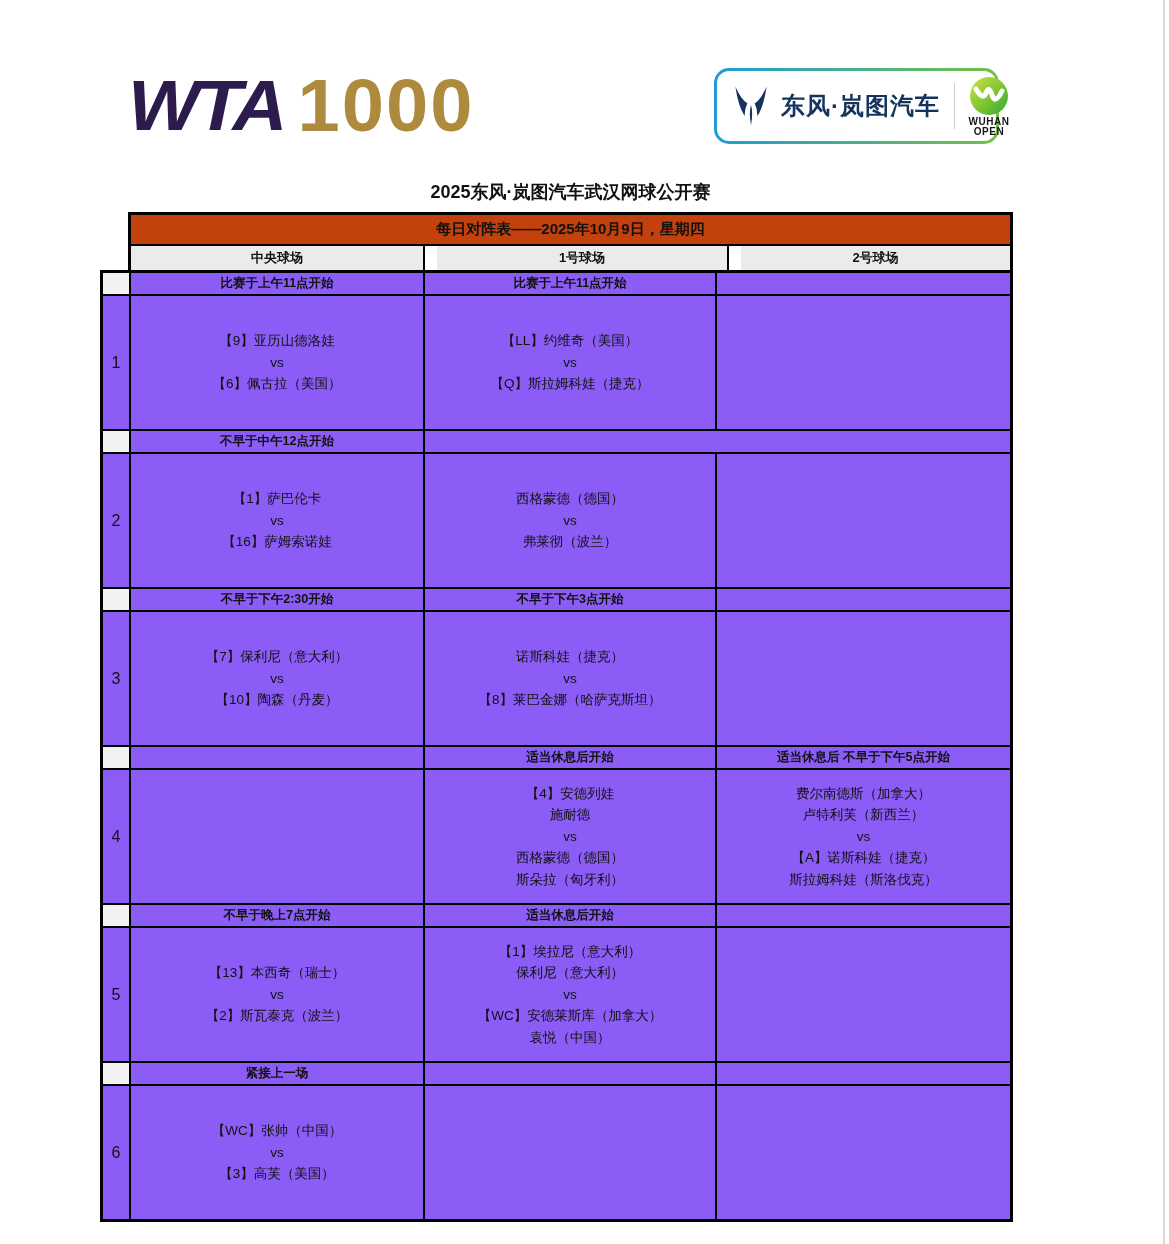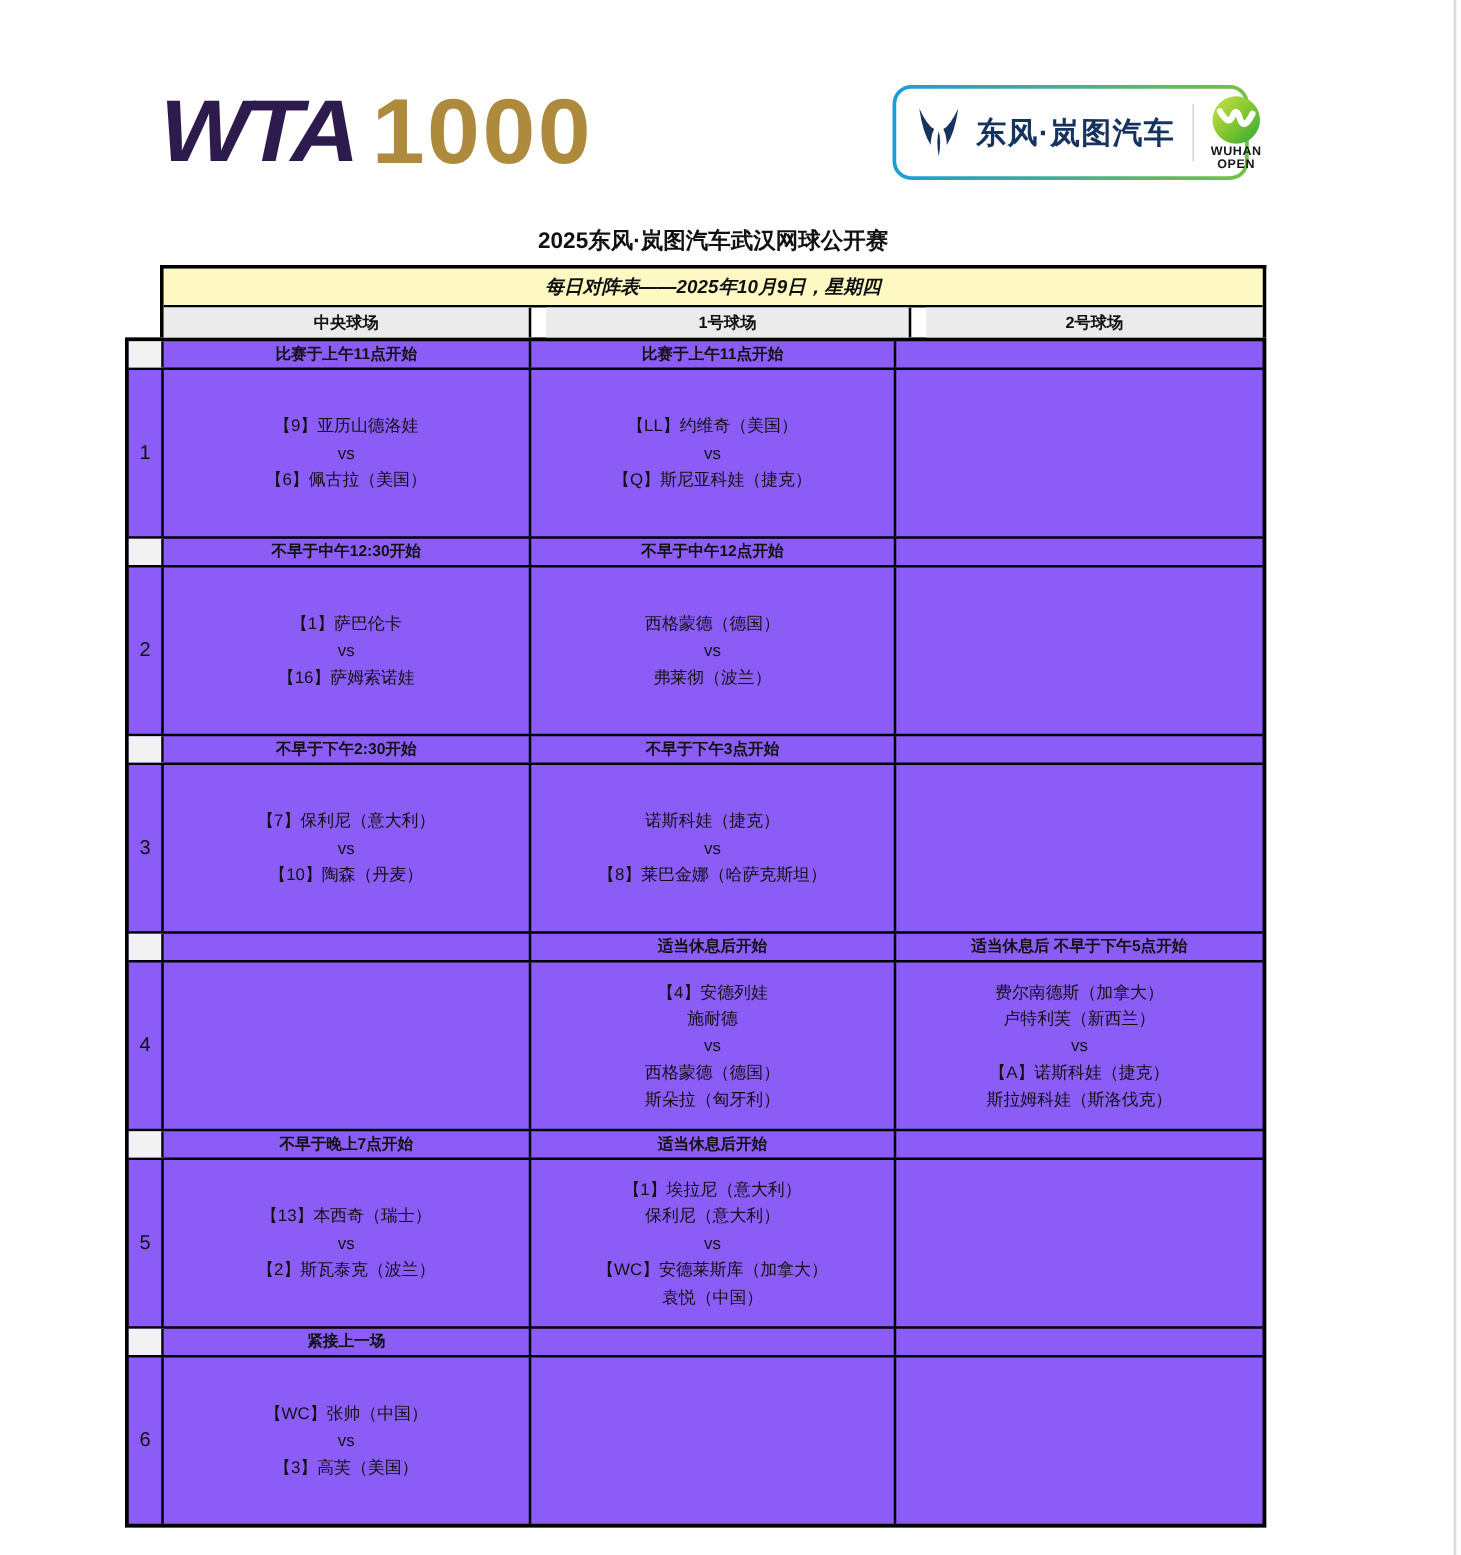--- a/index.html
+++ b/index.html
@@ -41,21 +41,21 @@
   .wuhan-text{font-size:10px;font-weight:800;color:#161616;line-height:1.05;letter-spacing:0.5px;text-align:center;}
 
   
   .main-title{position:absolute;left:128px;top:180px;width:885px;text-align:center;
     font-size:18px;font-weight:700;}
 
   
   .table-wrap{position:absolute;left:100px;top:212px;width:913px;}
   .hblock{margin-left:28px;border:3px solid #000;border-bottom:none;}
   .subtitle-row{height:31px;display:flex;align-items:center;justify-content:center;
-    font-size:15px;font-weight:700;border-bottom:2px solid #000;background:#fef9c3;font-style:italic;}
+    font-size:15px;font-weight:700;border-bottom:2px solid #000;background:#c2410c;}
   .cols-row{display:grid;grid-template-columns:294px 292px 1fr;height:24px;gap:12px;}
   .col-head{background:var(--header-gray);display:flex;align-items:center;justify-content:center;
     font-size:13px;font-weight:700;border-right:2px solid #000;}
   .col-head:last-child{border-right:none;}
 
   .tbody{border:3px solid #000;background:#8b5cf6;}
   .group + .group{border-top:2px solid #000;}
   .strip{display:grid;grid-template-columns:28px 294px 292px 1fr;height:23px;border-bottom:2px solid #000;}
   .strip-num{background:var(--strip-gray);border-right:2px solid #000;}
   .strip-cell{display:flex;align-items:center;justify-content:center;font-size:12.5px;font-weight:700;
@@ -132,29 +132,28 @@
           <div class="strip-cell">比赛于上午11点开始</div>
           <div class="strip-cell"></div>
         </div>
         <div class="mrow">
           <div class="num-cell">1</div>
           <div class="mcell">【9】亚历山德洛娃
 vs
 【6】佩古拉（美国）</div>
           <div class="mcell">【LL】约维奇（美国）
 vs
-【Q】斯尼亚科娃（捷克）</div>
-          <div class="mcell"></div>
-        </div>
-      </div>
-
-      <div class="group">
-        <div class="strip">
-          <div class="strip-num"></div>
-          <div class="strip-cell">不早于中午12:30开始</div>
+【Q】斯拉姆科娃（捷克）</div>
+          <div class="mcell"></div>
+        </div>
+      </div>
+
+      <div class="group">
+        <div class="strip">
+          <div class="strip-num"></div>
           <div class="strip-cell">不早于中午12点开始</div>
           <div class="strip-cell"></div>
         </div>
         <div class="mrow">
           <div class="num-cell">2</div>
           <div class="mcell">【1】萨巴伦卡
 vs
 【16】萨姆索诺娃</div>
           <div class="mcell">西格蒙德（德国）
 vs

